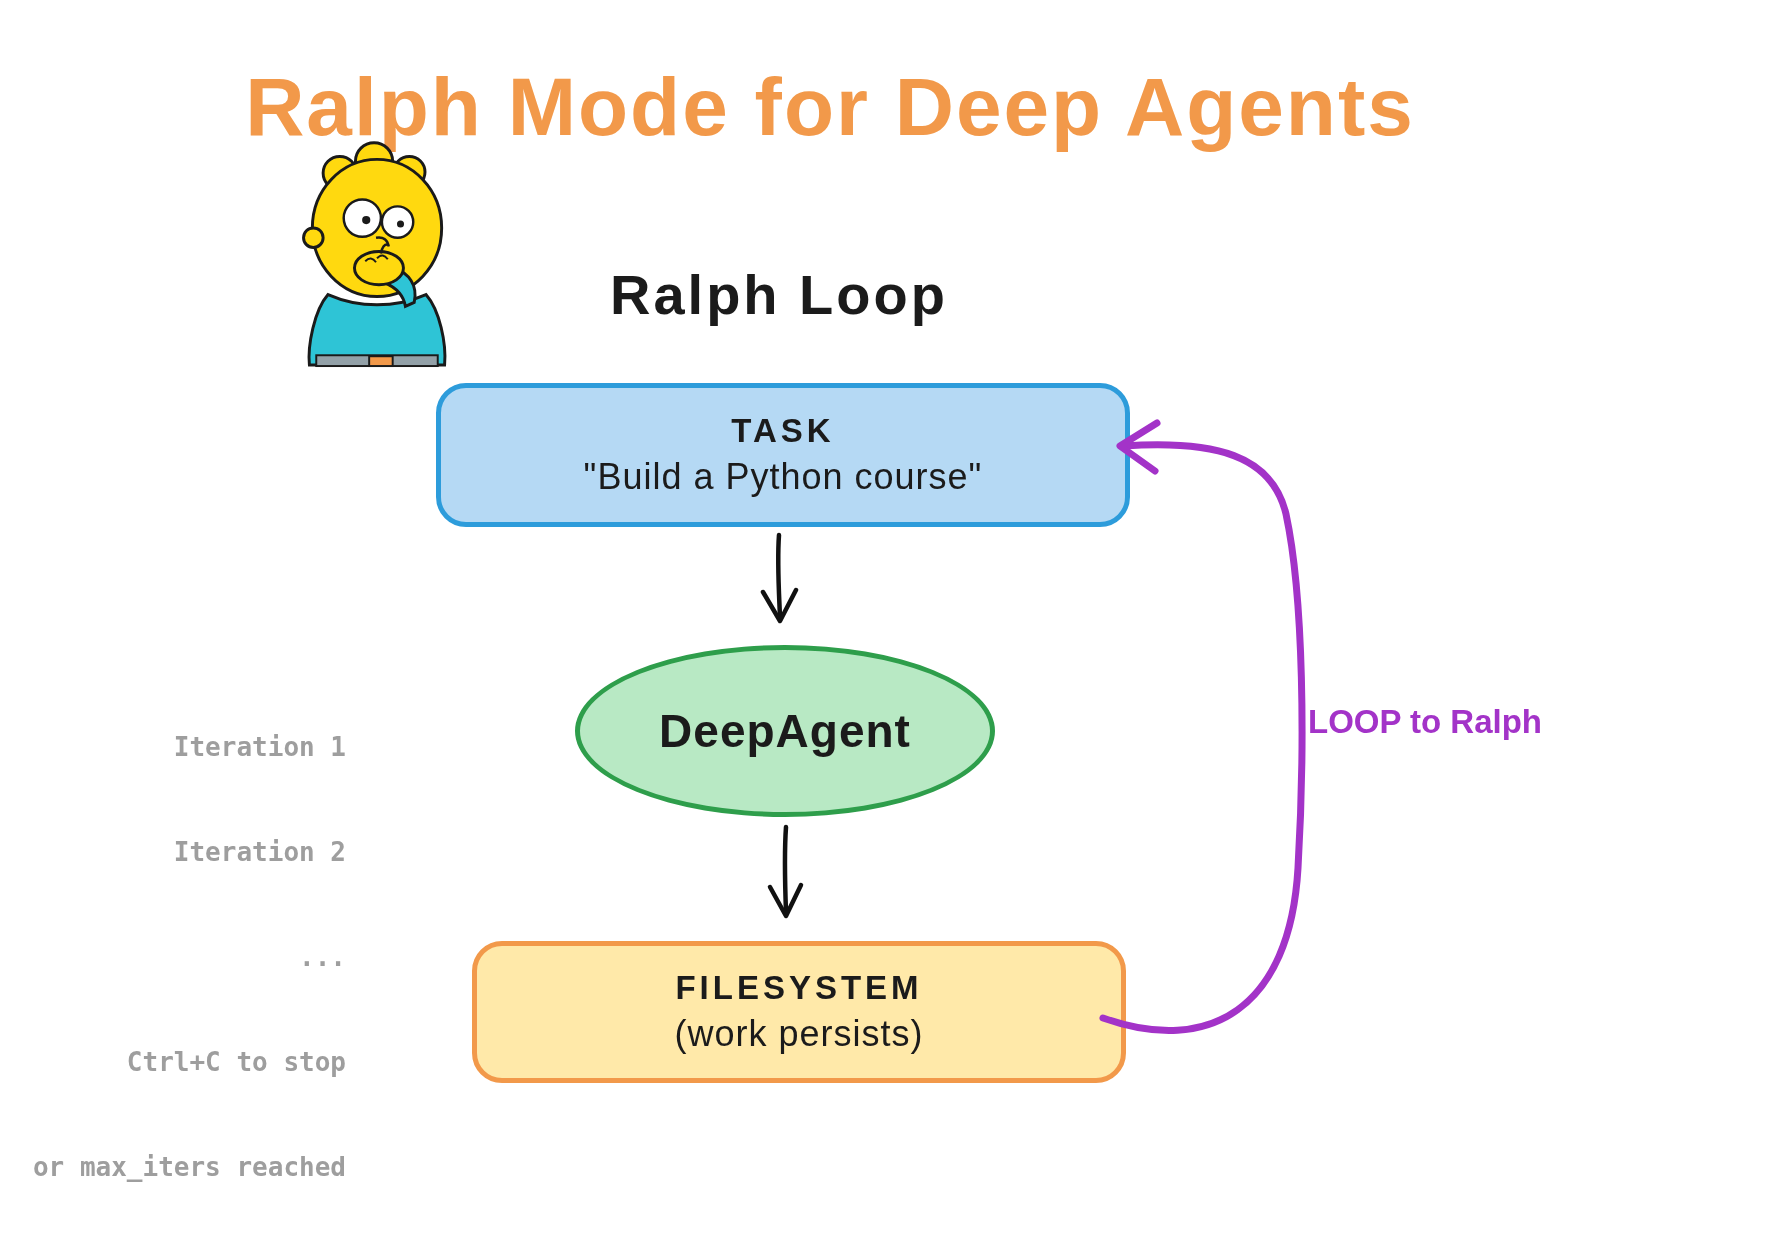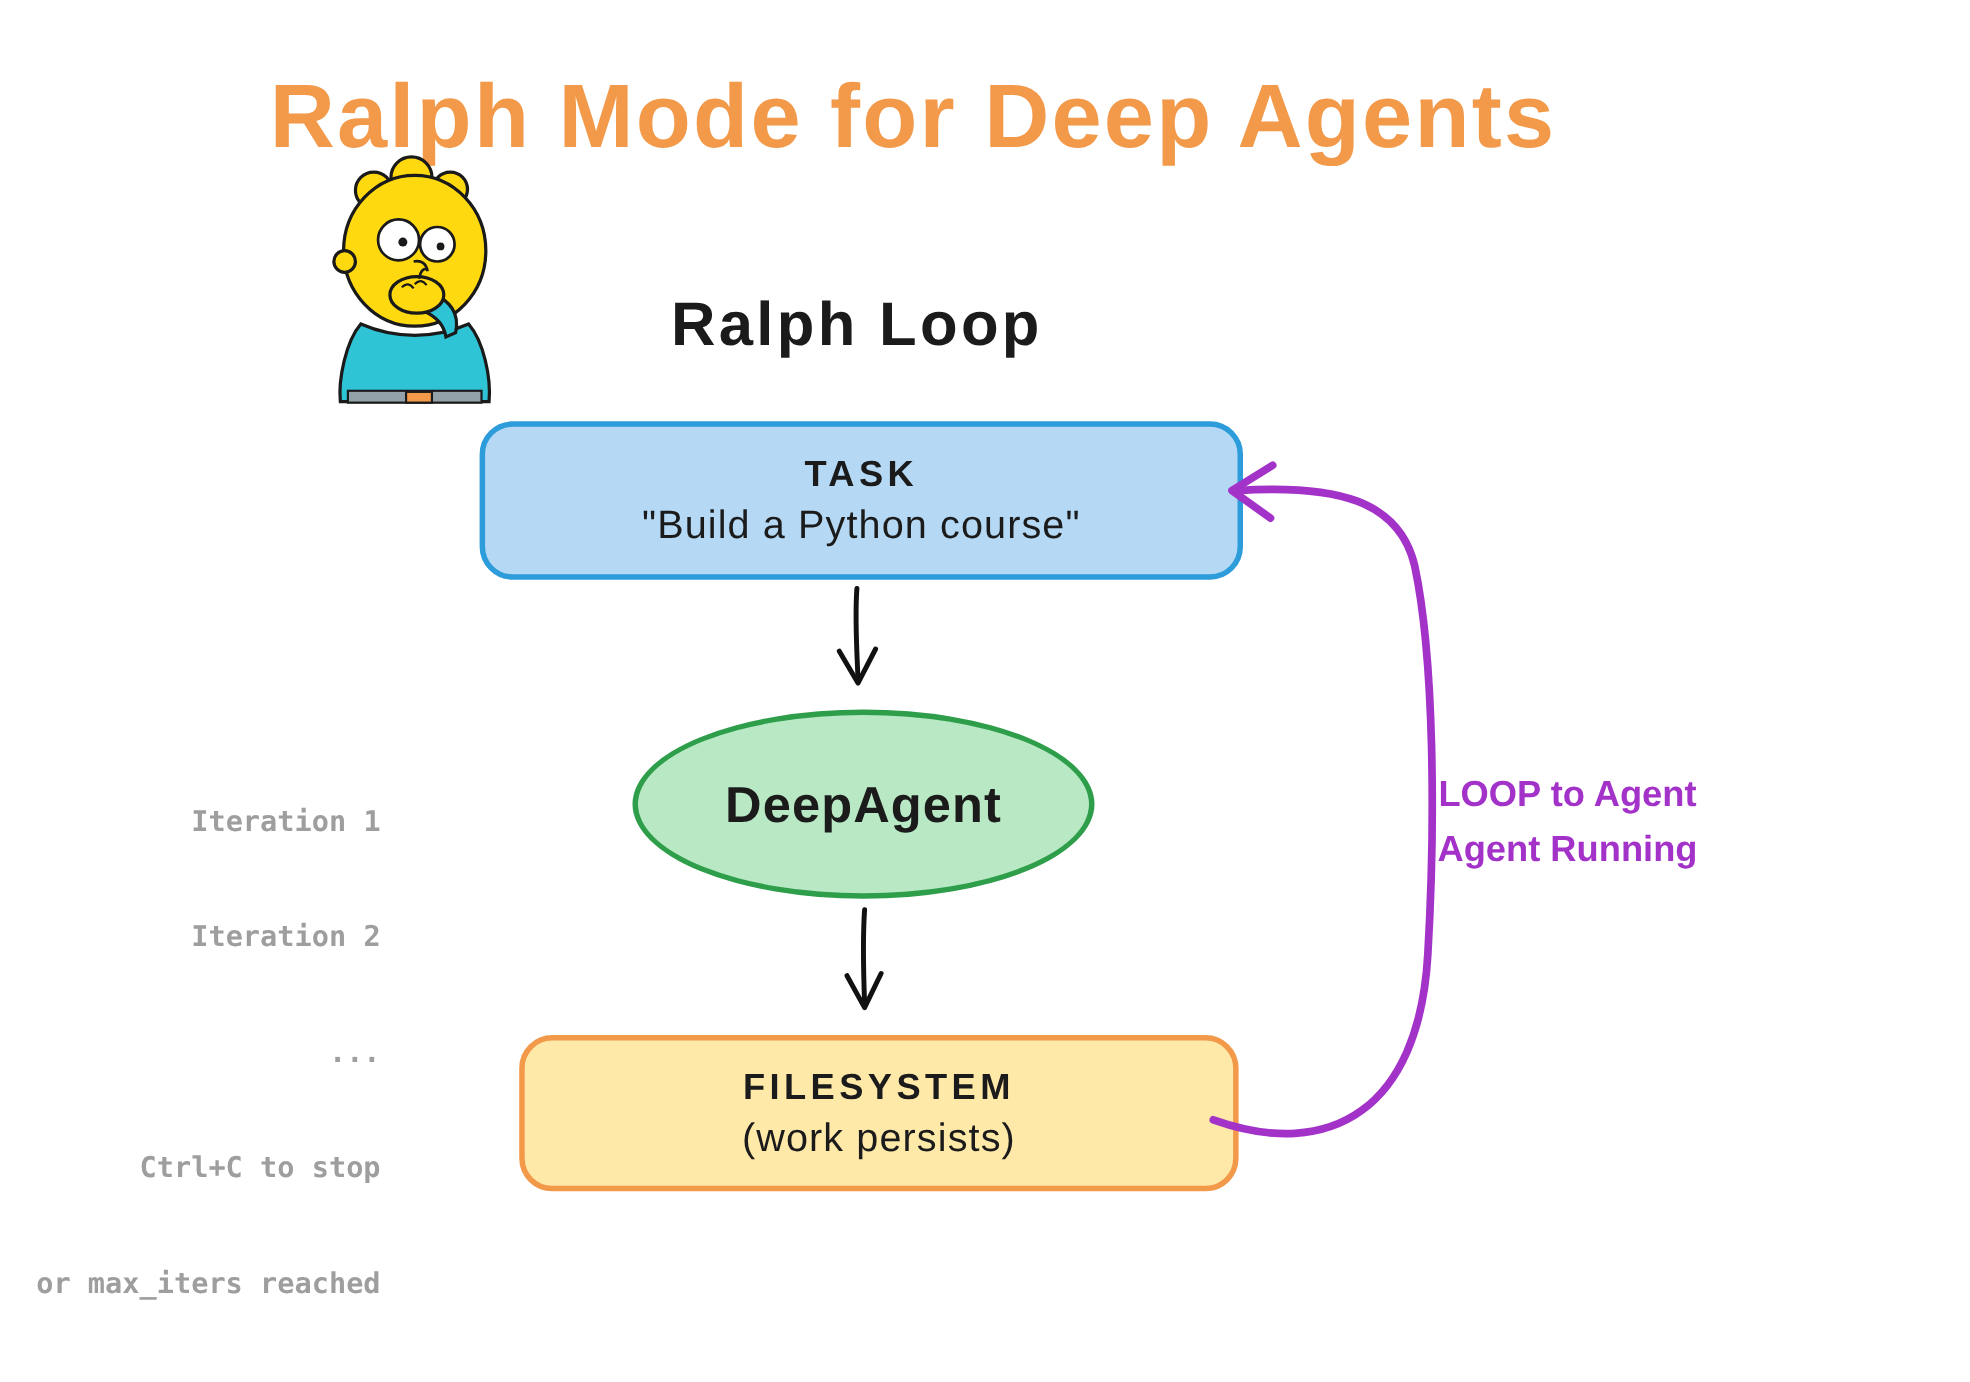--- a/index.html
+++ b/index.html
@@ -182,22 +182,21 @@
   <div class="node node-agent">
     <div class="agent-label">DeepAgent</div>
   </div>
 
   <div class="node node-fs">
     <div class="node-label">FILESYSTEM</div>
     <div class="node-detail">(work persists)</div>
   </div>
 
   <div class="loop-note">
-    <div>LOOP to Agent</div>
-    <div>Agent Running</div>
+    <div>LOOP to Ralph</div>
   </div>
 
   <div class="console">
     <span class="log-line">Iteration 1</span>
     <span class="log-line">Iteration 2</span>
     <span class="log-line">...</span>
     <span class="log-line">Ctrl+C to stop</span>
     <span class="log-line">or max_iters reached</span>
   </div>
 

